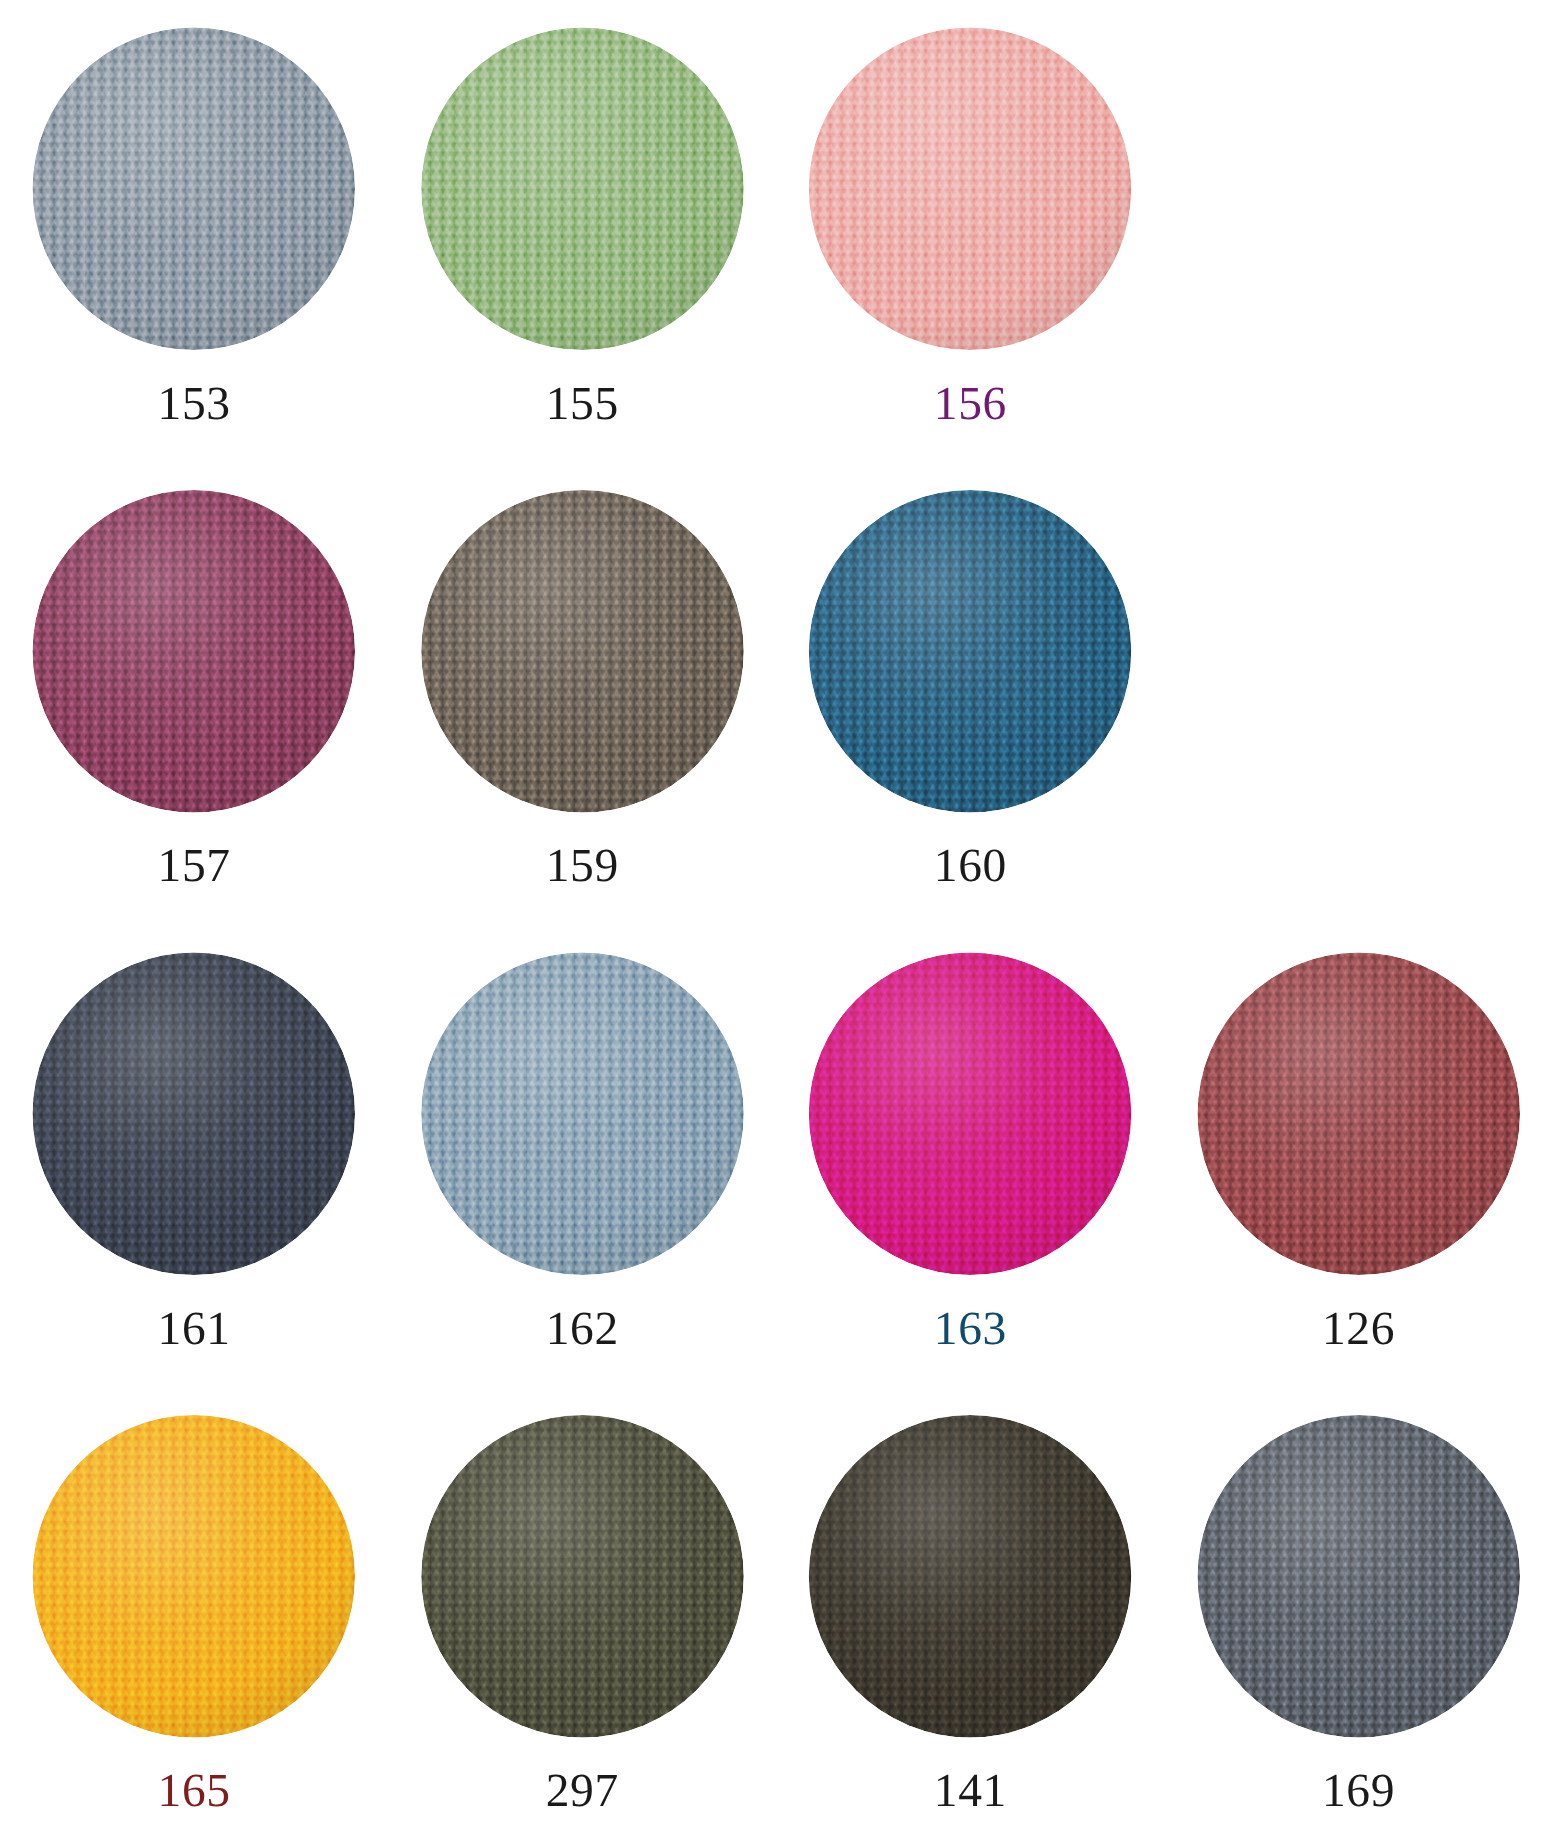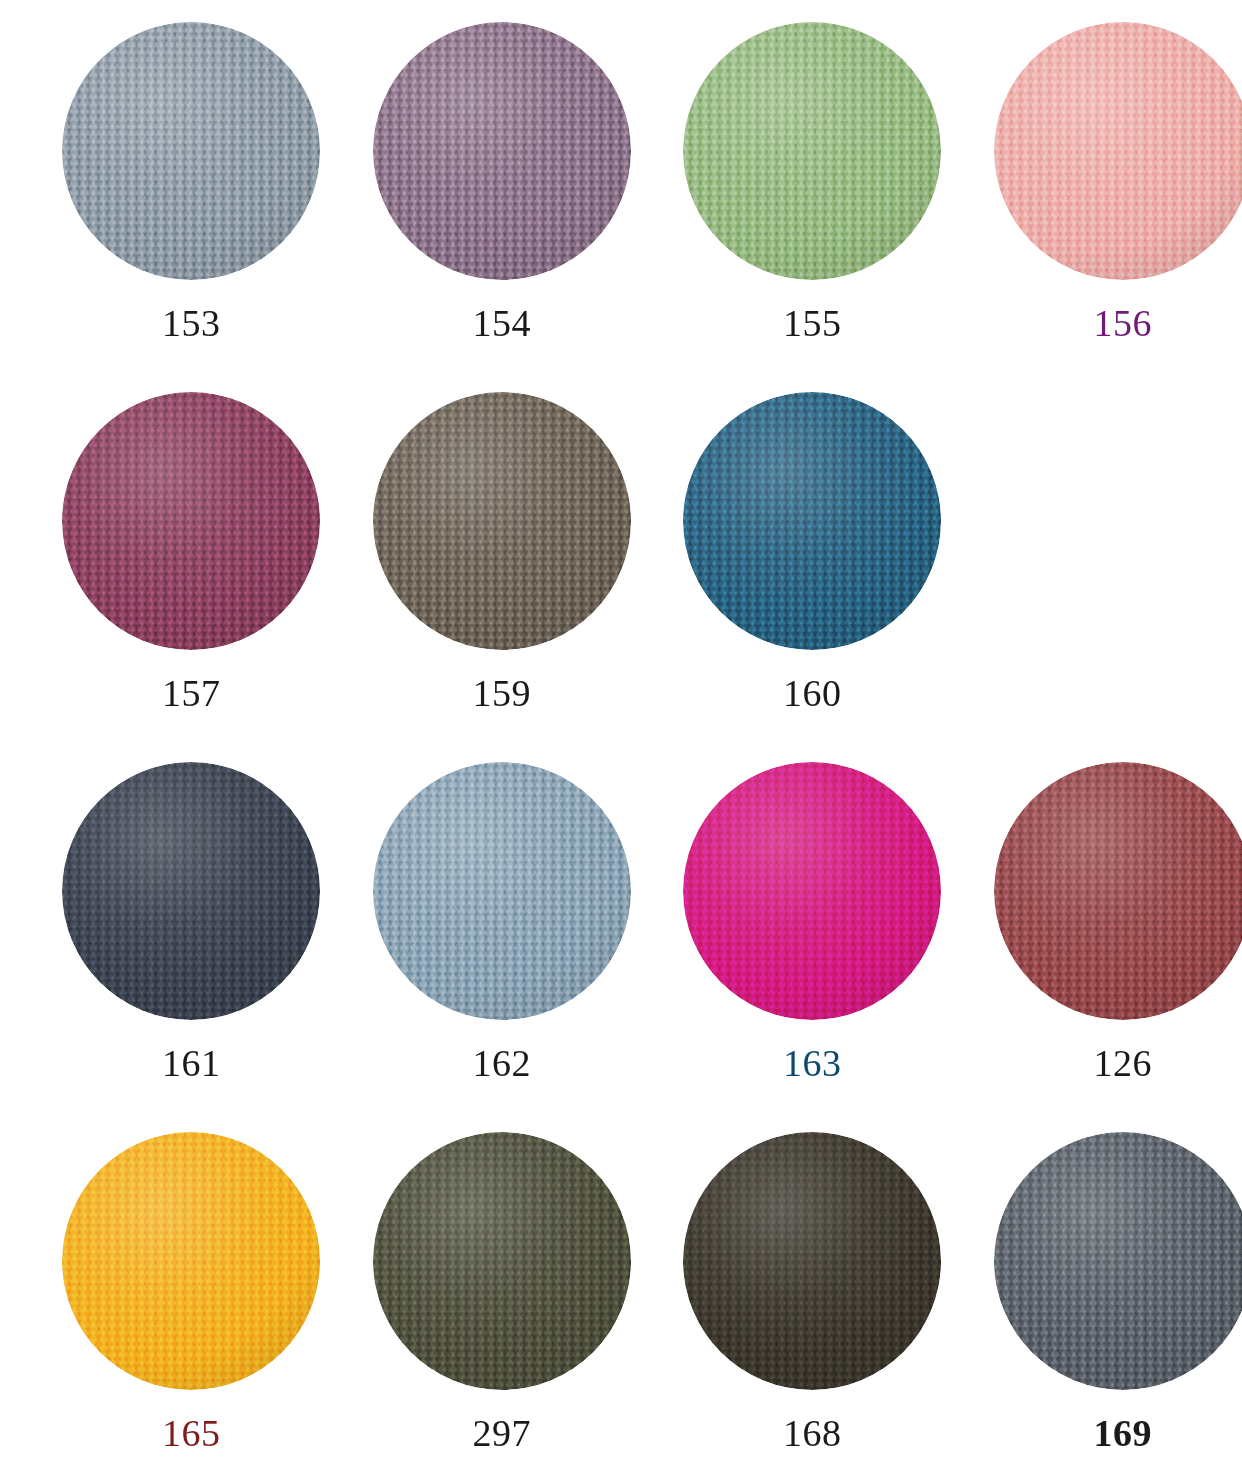--- a/index.html
+++ b/index.html
@@ -17,21 +17,20 @@
 
   .swatch-sheet {
     width: 1004px;
     height: 1476px;
     box-sizing: border-box;
     background: #ffffff;
     display: flex;
     flex-direction: column;
     justify-content: flex-start;
     padding-top: 22px;
-    margin-left: 36px;
   }
 
   .swatch-row {
     display: flex;
     flex-direction: row;
     width: 1242px;
     height: 370px;
     align-items: flex-start;
   }
 
@@ -176,32 +175,20 @@
           <div class="disc-wales"></div>
           <div class="disc-courses"></div>
           <div class="disc-v-left"></div>
           <div class="disc-v-right"></div>
           <div class="disc-speckle"></div>
           <div class="disc-shade"></div>
         </div>
         <div class="swatch-label" style="color: rgb(26, 26, 26);">153</div>
       </div>
       <div class="swatch-cell">
-        <div class="swatch-disc" title="dusty-mauve">
-          <div class="disc-base" style="background-color: rgb(139, 113, 137);"></div>
-          <div class="disc-wales"></div>
-          <div class="disc-courses"></div>
-          <div class="disc-v-left"></div>
-          <div class="disc-v-right"></div>
-          <div class="disc-speckle"></div>
-          <div class="disc-shade"></div>
-        </div>
-        <div class="swatch-label" style="color: rgb(26, 26, 26);">154</div>
-      </div>
-      <div class="swatch-cell">
         <div class="swatch-disc" title="sage-green">
           <div class="disc-base" style="background-color: rgb(149, 185, 127);"></div>
           <div class="disc-wales"></div>
           <div class="disc-courses"></div>
           <div class="disc-v-left"></div>
           <div class="disc-v-right"></div>
           <div class="disc-speckle"></div>
           <div class="disc-shade"></div>
         </div>
         <div class="swatch-label" style="color: rgb(26, 26, 26);">155</div>
@@ -335,28 +322,28 @@
       <div class="swatch-cell">
         <div class="swatch-disc" title="very-dark-brown-olive">
           <div class="disc-base" style="background-color: rgb(59, 54, 44);"></div>
           <div class="disc-wales"></div>
           <div class="disc-courses"></div>
           <div class="disc-v-left"></div>
           <div class="disc-v-right"></div>
           <div class="disc-speckle"></div>
           <div class="disc-shade"></div>
         </div>
-        <div class="swatch-label" style="color: rgb(26, 26, 26);">168</div>
+        <div class="swatch-label" style="color: rgb(26, 26, 26);">141</div>
       </div>
       <div class="swatch-cell">
         <div class="swatch-disc" title="medium-slate-grey">
           <div class="disc-base" style="background-color: rgb(90, 96, 105);"></div>
           <div class="disc-wales"></div>
           <div class="disc-courses"></div>
           <div class="disc-v-left"></div>
           <div class="disc-v-right"></div>
           <div class="disc-speckle"></div>
           <div class="disc-shade"></div>
         </div>
-        <div class="swatch-label" style="color: rgb(26, 26, 26); font-weight: bold;">169</div>
+        <div class="swatch-label" style="color: rgb(26, 26, 26);">169</div>
       </div>
     </div>
 </div>
 
 </body></html>

